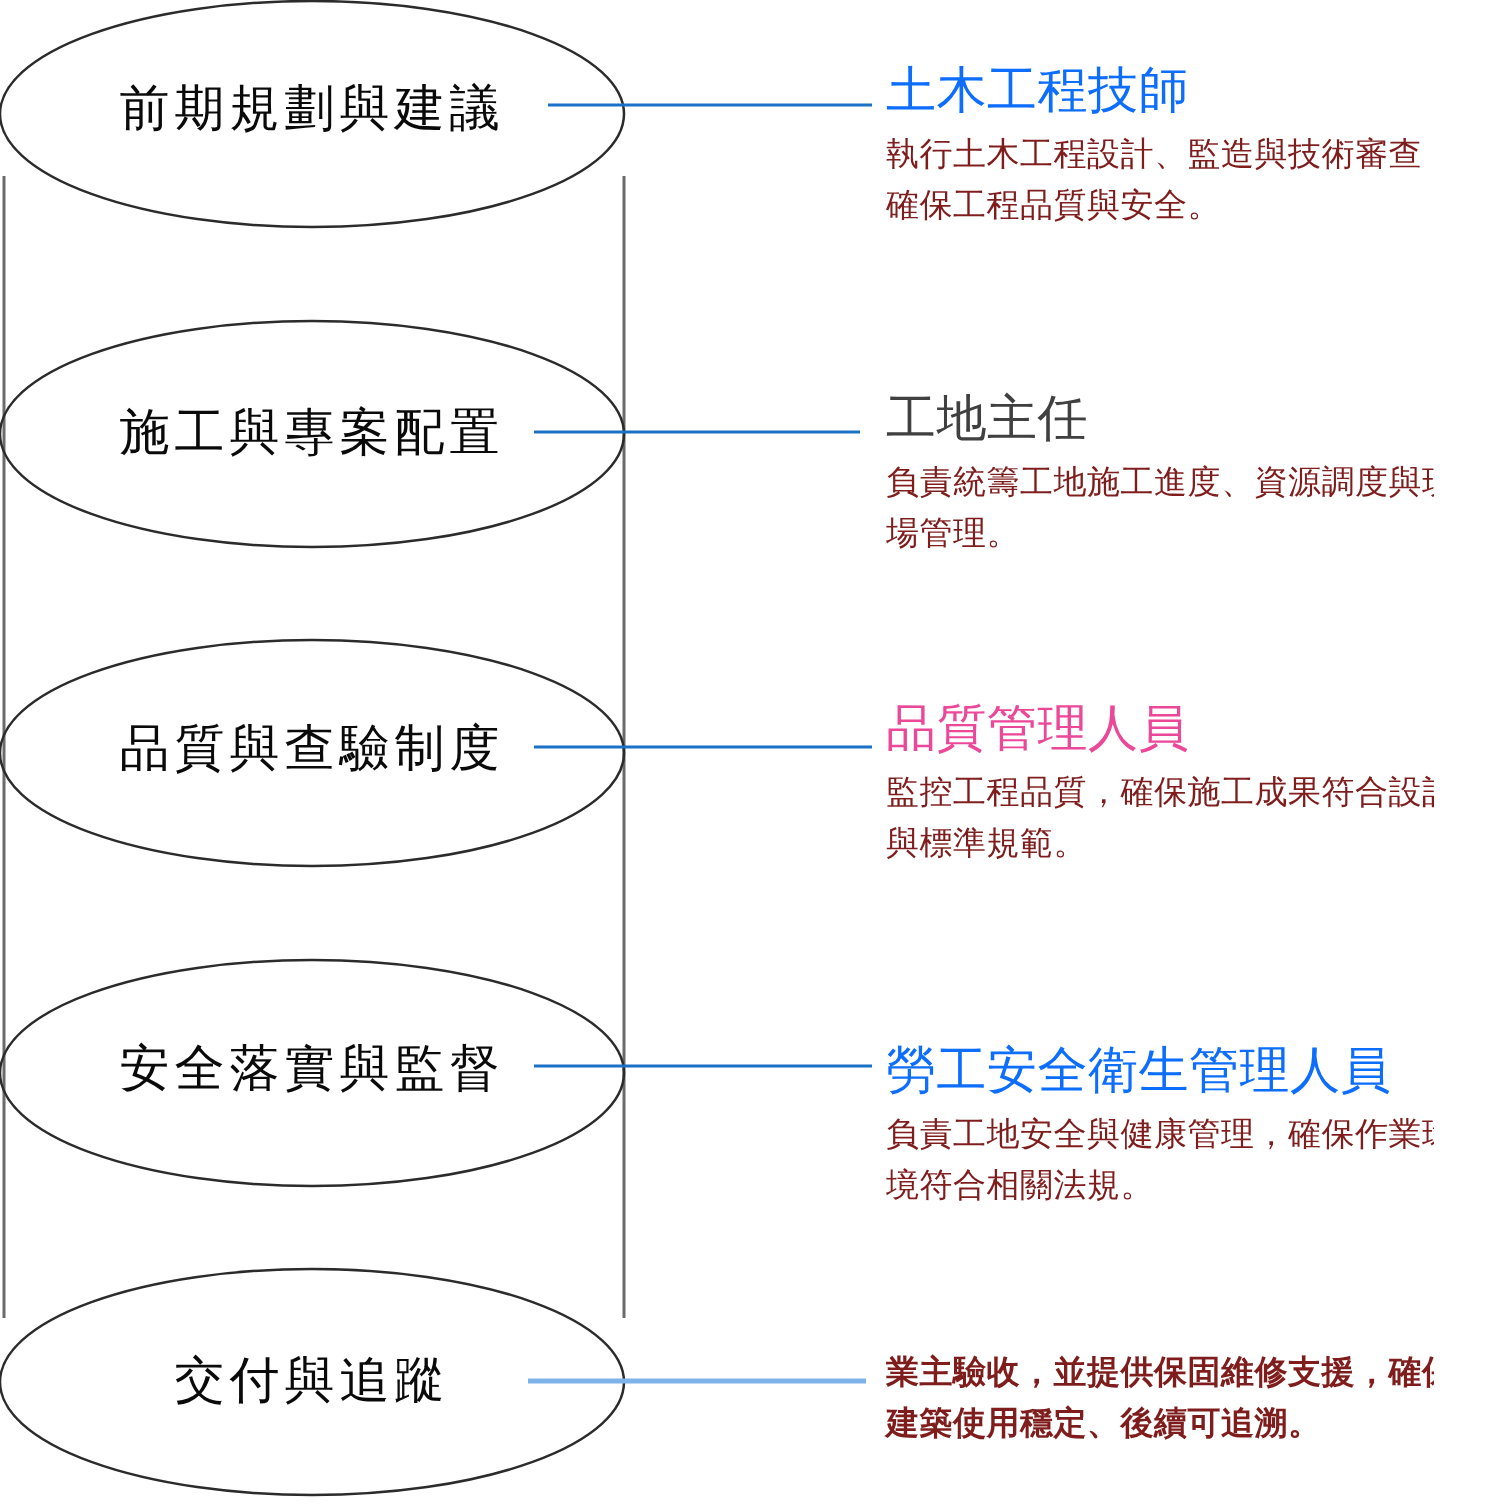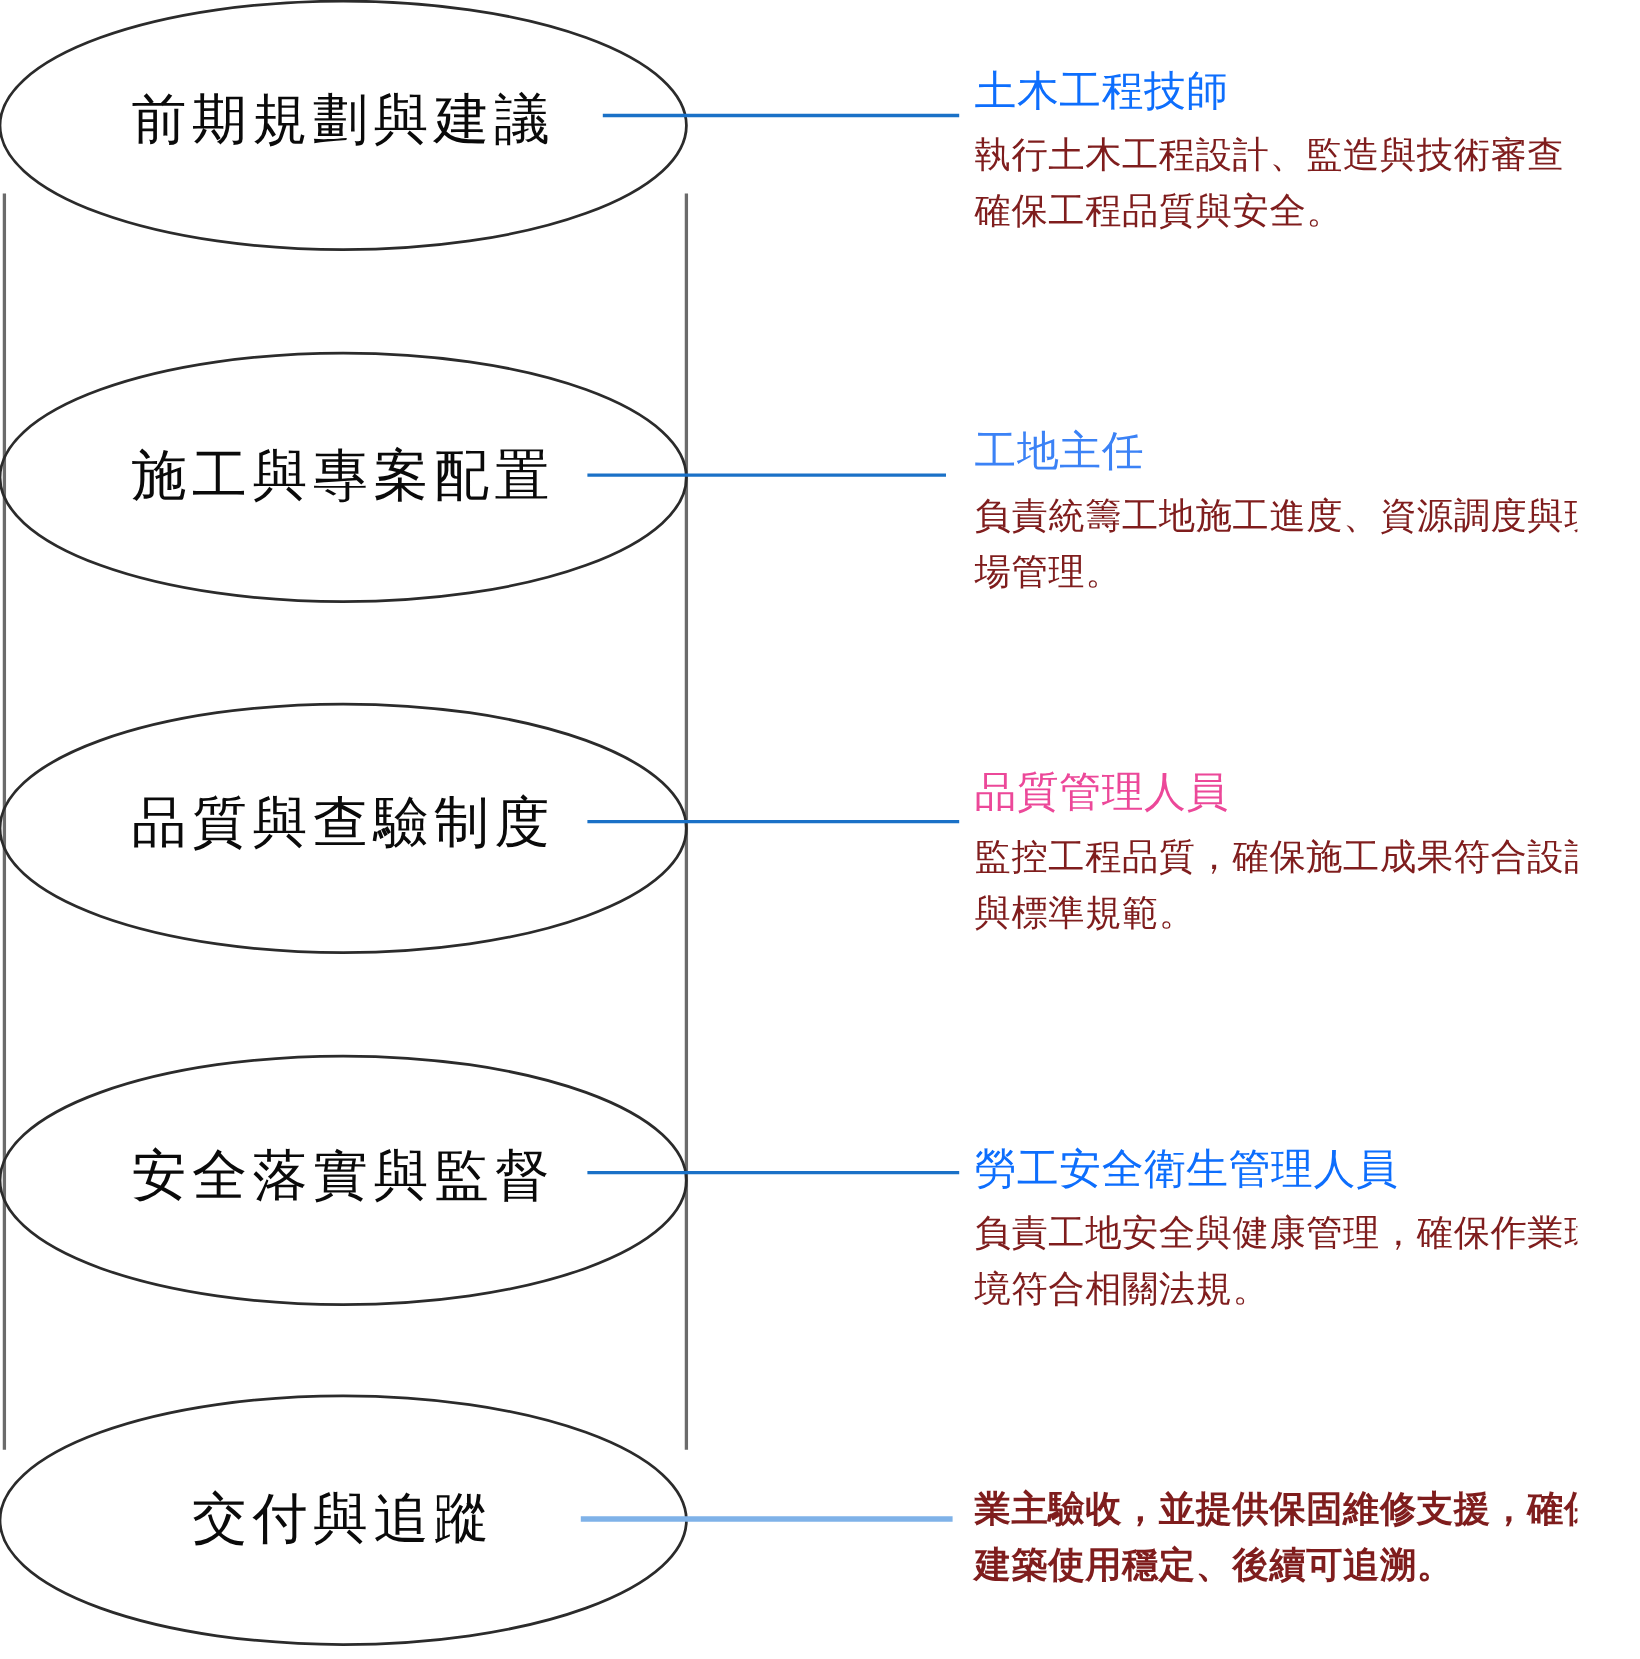--- a/index.html
+++ b/index.html
@@ -36,21 +36,21 @@
     white-space: nowrap;
     line-height: 1;
     transform: translate(-50%, -50%);
     font-family: "Liberation Sans", "DejaVu Sans", sans-serif;
   }
   .role-block {
     position: absolute;
     width: 600px;
   }
   .role-title {
-    font-size: 38px;
+    font-size: 50px;
     font-weight: 400;
     line-height: 1.12;
     margin: 0 0 10px 0;
     white-space: nowrap;
     letter-spacing: 0.5px;
   }
   .role-desc {
     font-size: 33px;
     font-weight: 400;
     line-height: 1.55;
@@ -96,21 +96,21 @@
   <div class="stage-label" style="left:312px; top:748px;">品質與查驗制度</div>
   <div class="stage-label" style="left:312px; top:1068px;text-align:center;">安全落實與監督</div>
   <div class="stage-label" style="left:312px; top:1380px;">交付與追蹤</div>
 
   <div class="role-block" style="left:886px; top:62px;">
     <div class="role-title" style="color:#0d6efd;">土木工程技師</div>
     <div class="role-desc">執行土木工程設計、監造與技術審查，確保工程品質與安全。</div>
   </div>
 
   <div class="role-block" style="left:886px; top:390px;">
-    <div class="role-title" style="color:#3b82f6;">工地主任</div>
+    <div class="role-title" style="color:#404040;">工地主任</div>
     <div class="role-desc">負責統籌工地施工進度、資源調度與現場管理。</div>
   </div>
 
   <div class="role-block" style="left:886px; top:700px;">
     <div class="role-title" style="color:#ec4899;">品質管理人員</div>
     <div class="role-desc">監控工程品質，確保施工成果符合設計與標準規範。</div>
   </div>
 
   <div class="role-block" style="left:886px; top:1010px;">
     <div class="role-title" style="color:#0d6efd;margin-top:32px;">勞工安全衛生管理人員</div>

